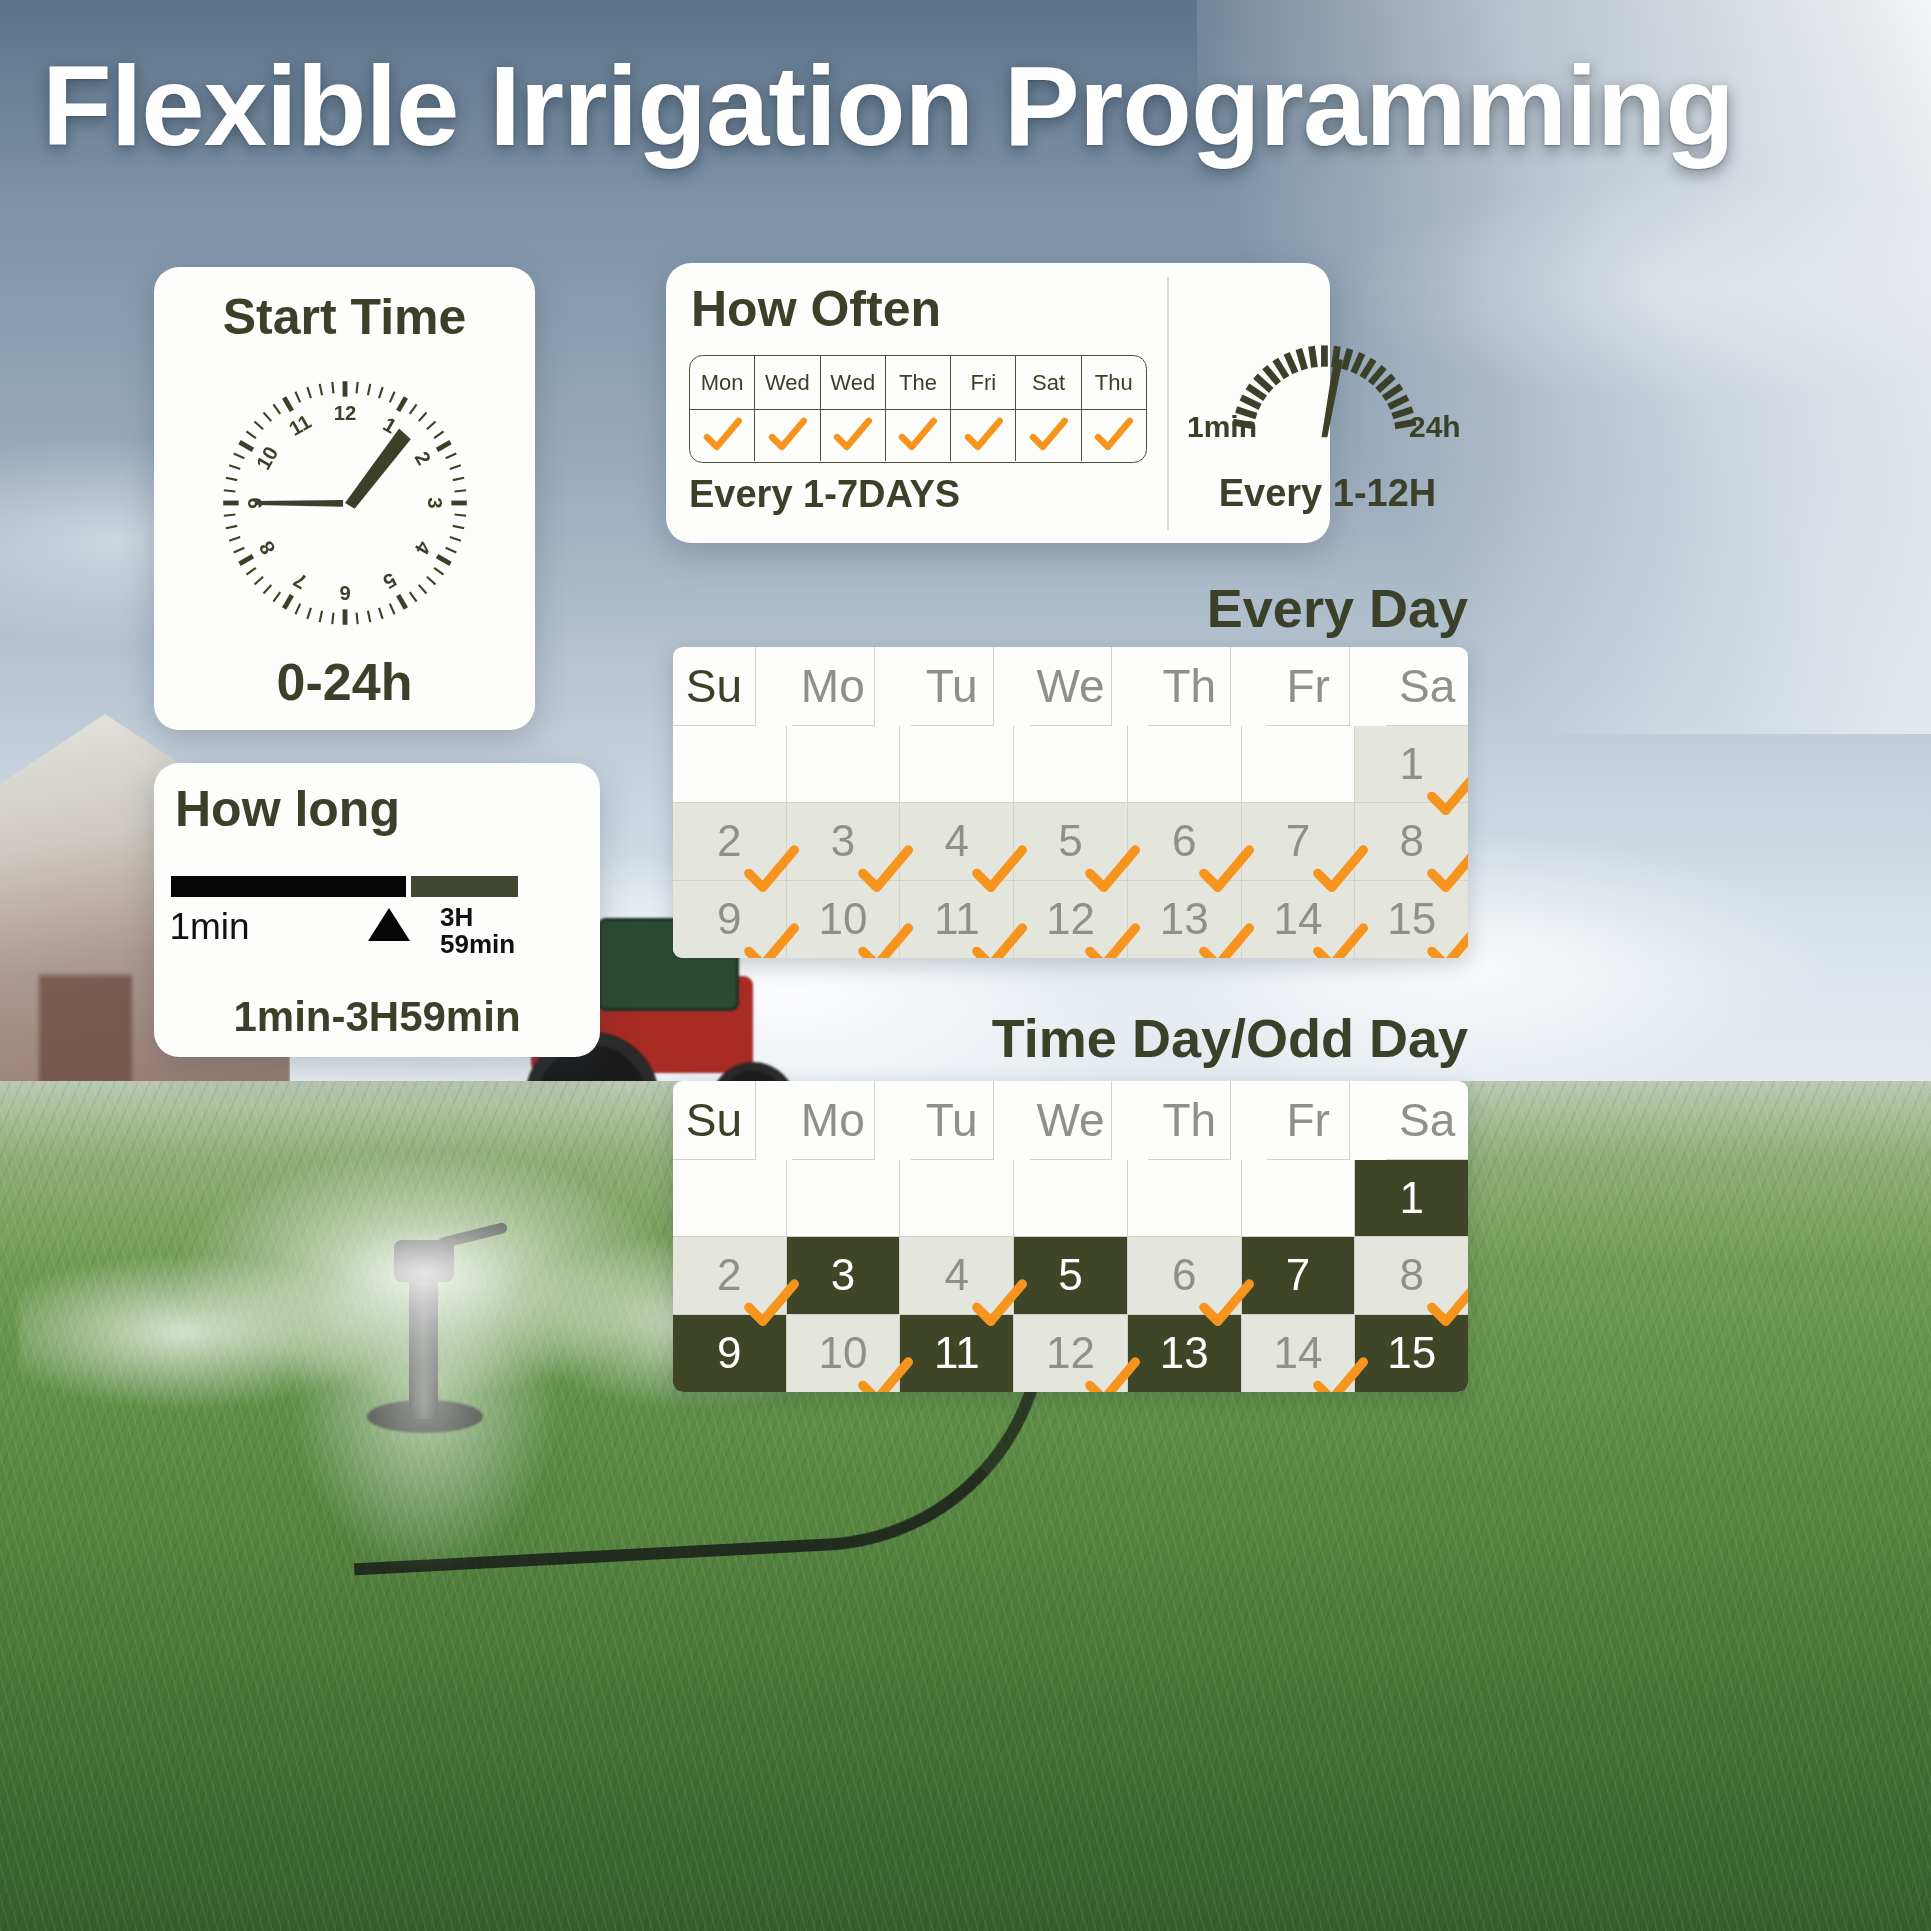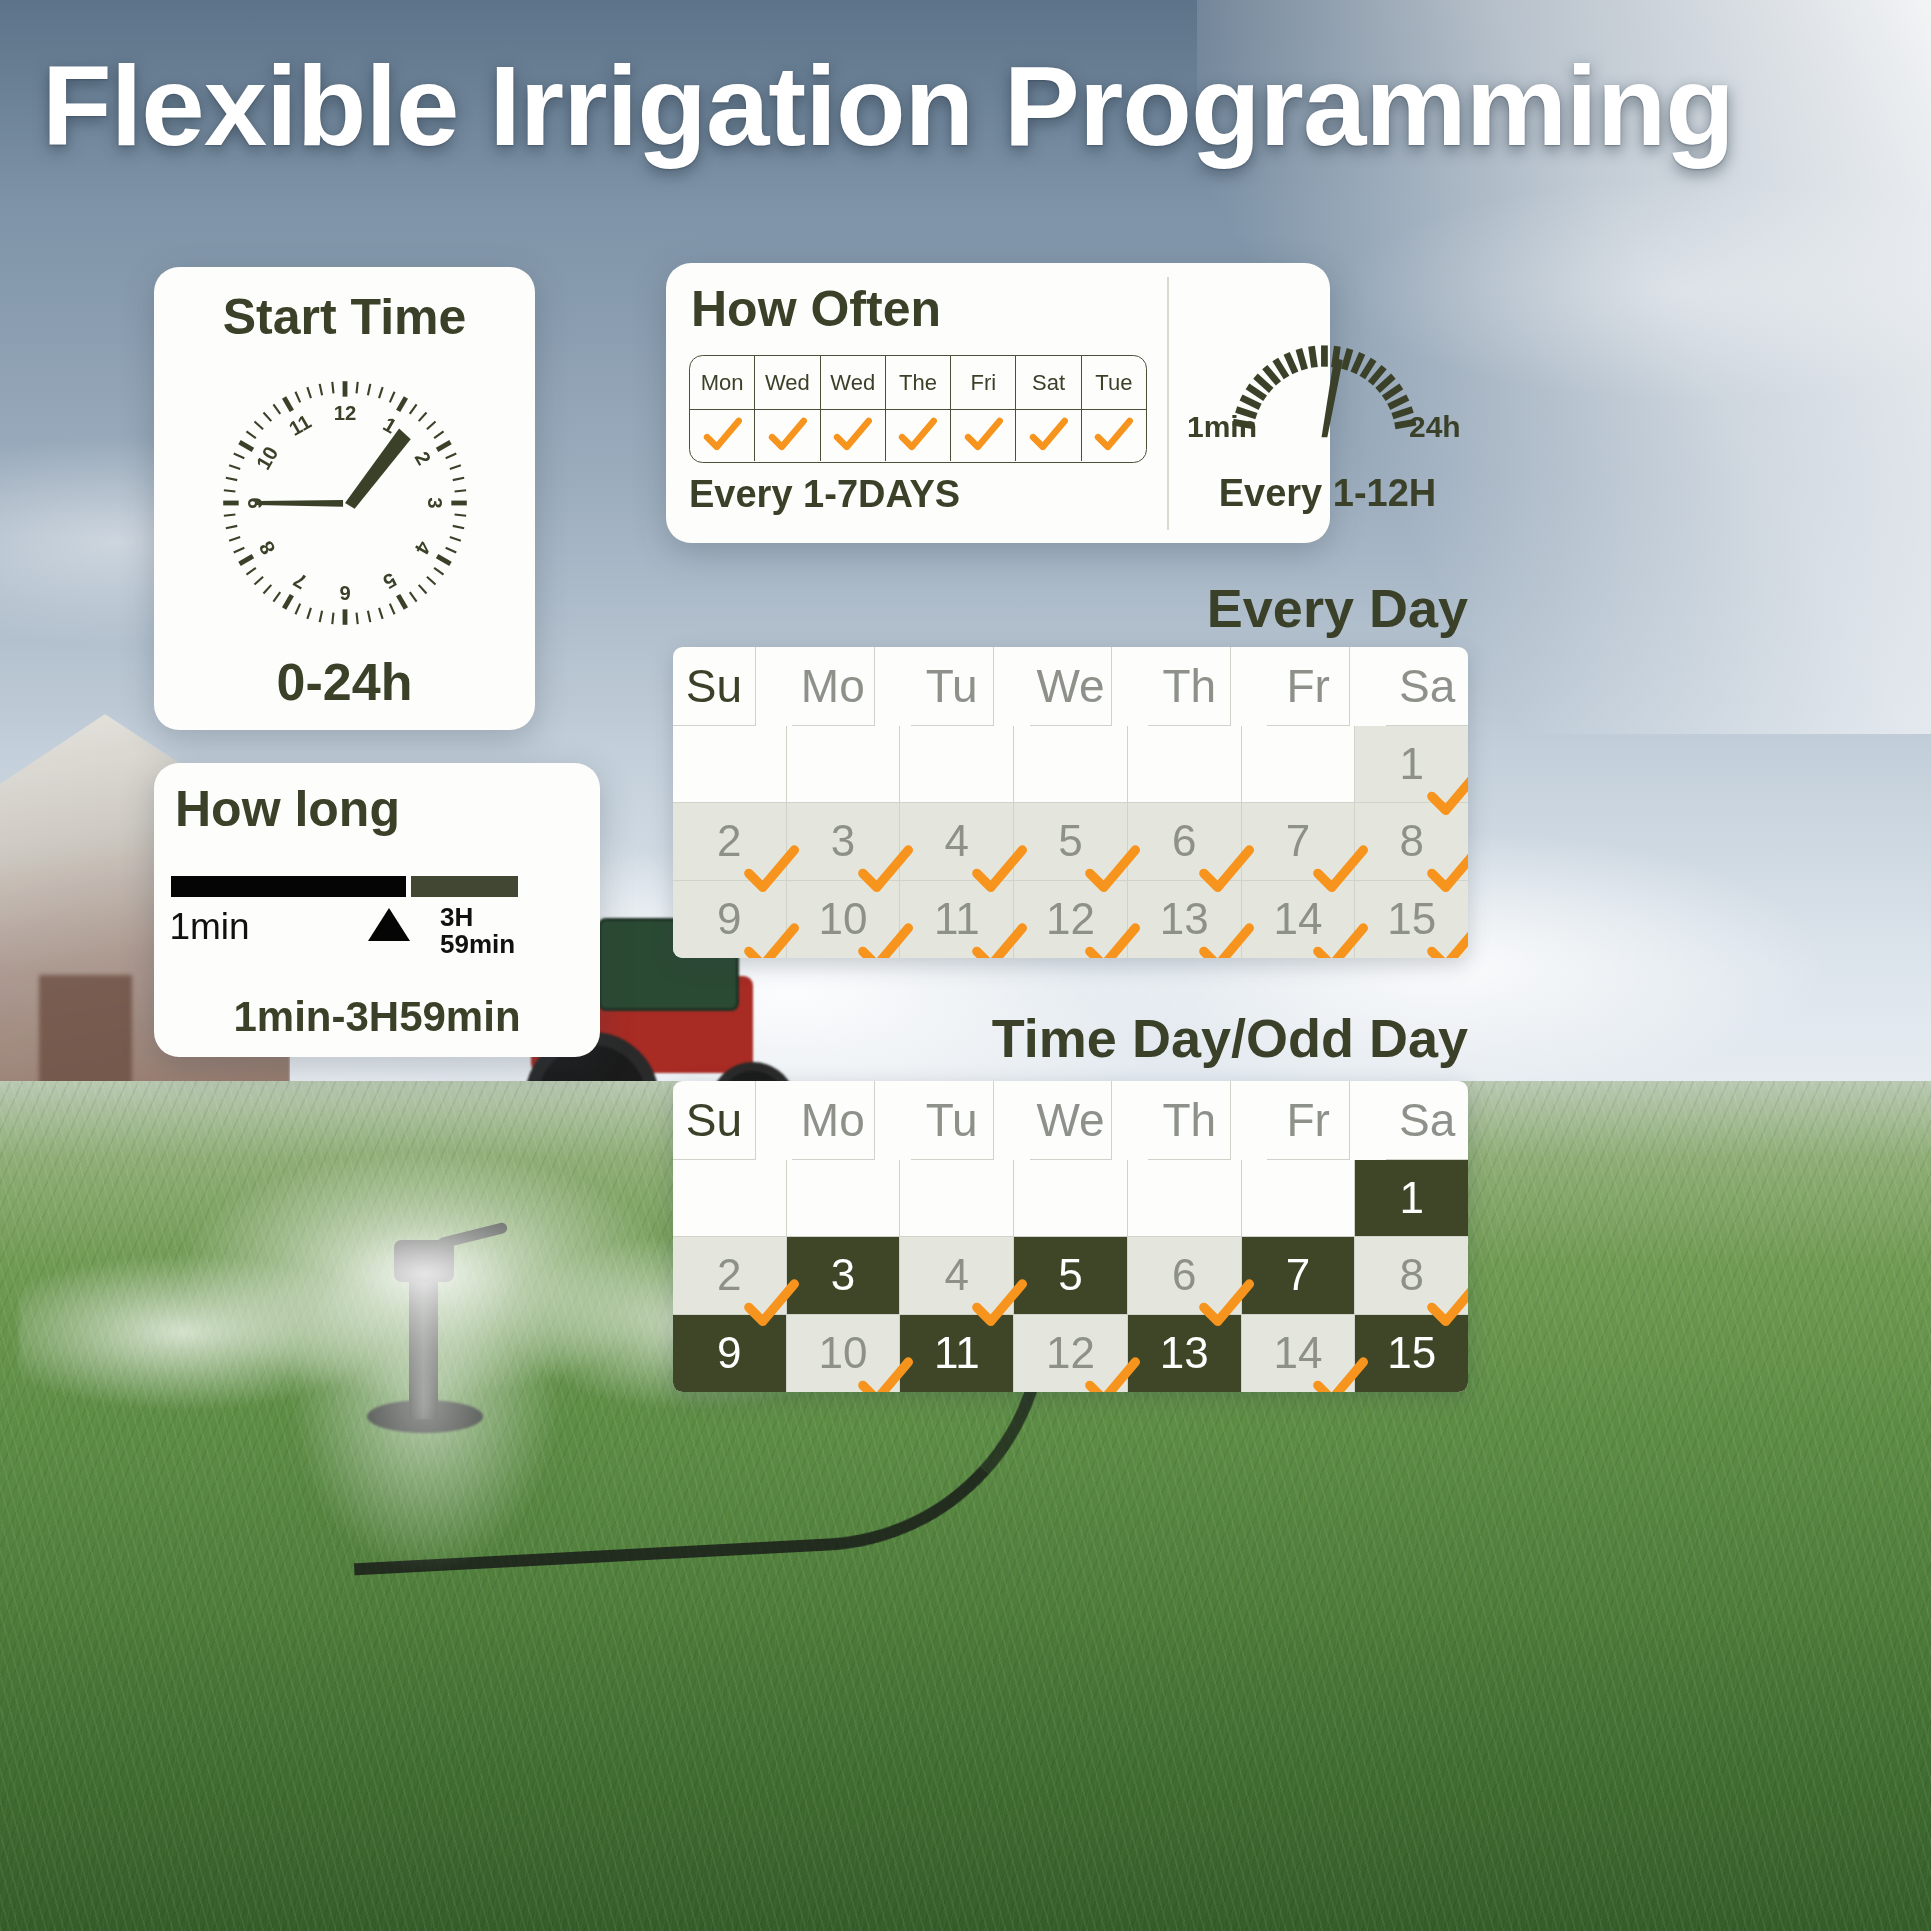--- a/index.html
+++ b/index.html
@@ -322,21 +322,21 @@
   <div id="how-often-divider"></div>
 
   <div id="week-table">
     <div id="week-head">
         <div class="wk-cell">Mon</div>
         <div class="wk-cell">Wed</div>
         <div class="wk-cell">Wed</div>
         <div class="wk-cell">The</div>
         <div class="wk-cell">Fri</div>
         <div class="wk-cell">Sat</div>
-        <div class="wk-cell">Tue</div>
+        <div class="wk-cell">Thu</div>
       </div>
     <div id="week-body">
         <div class="wk-check">
           <svg viewBox="0 0 48 48" width="39" height="39" class="tick">
             <path d="M5 26 L17 38 L44 6" fill="none" stroke="#f7941e" stroke-width="8" stroke-linecap="round" stroke-linejoin="round"></path>
           </svg>
         </div>
         <div class="wk-check">
           <svg viewBox="0 0 48 48" width="39" height="39" class="tick">
             <path d="M5 26 L17 38 L44 6" fill="none" stroke="#f7941e" stroke-width="8" stroke-linecap="round" stroke-linejoin="round"></path>

